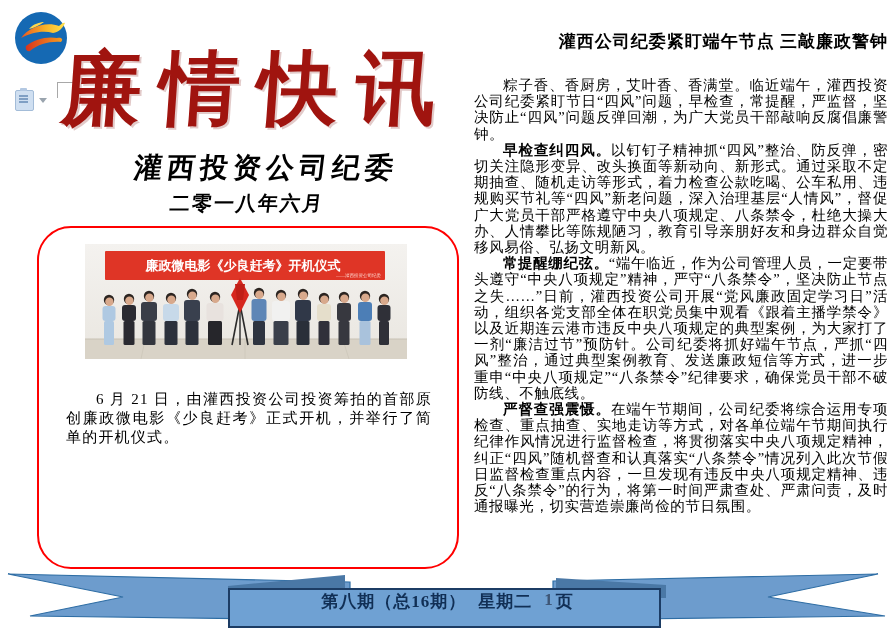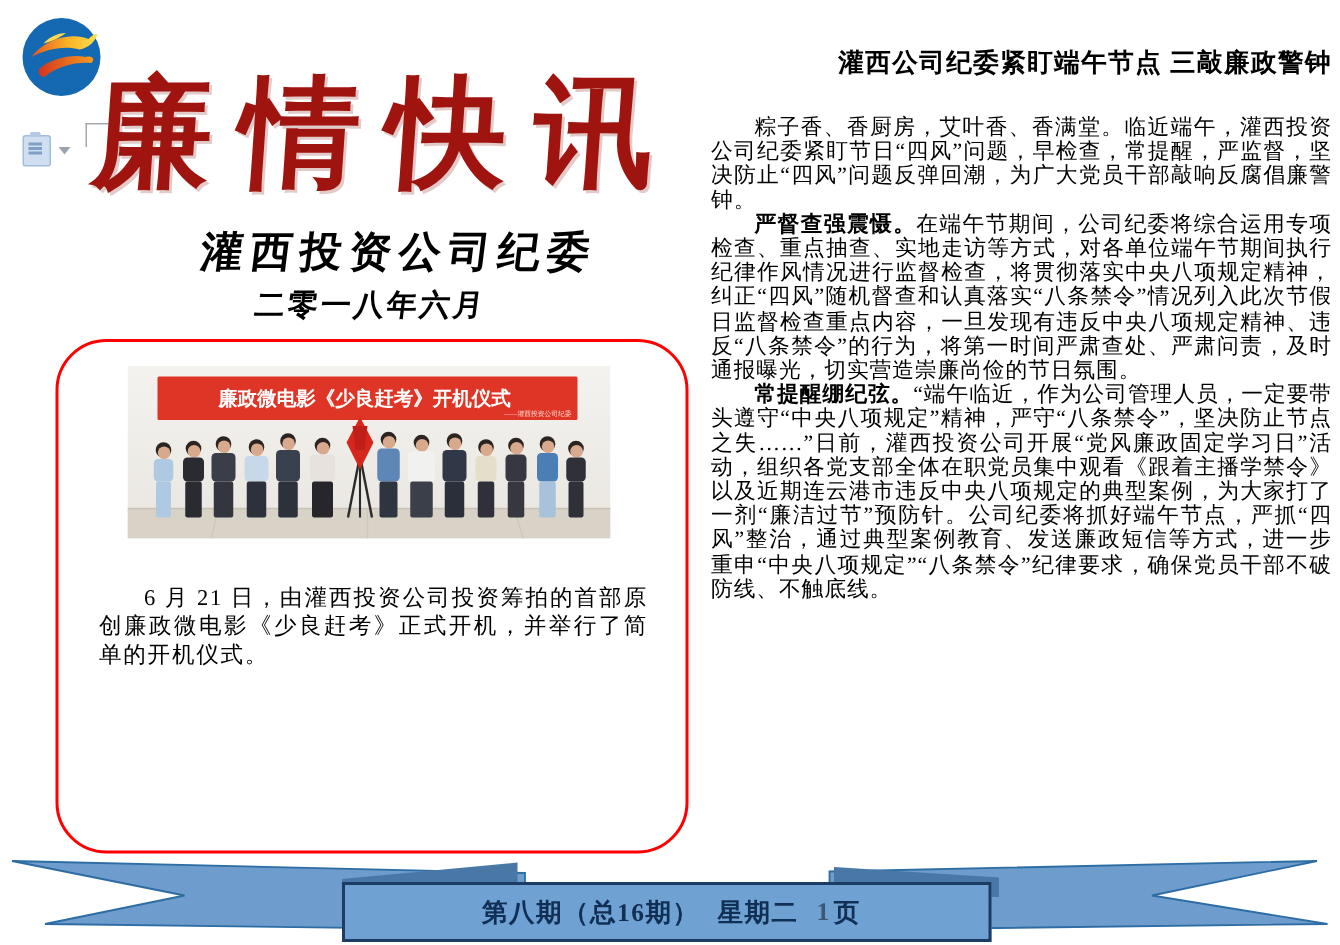--- a/index.html
+++ b/index.html
@@ -41,21 +41,21 @@
   .right-col{position:absolute;left:474px;top:30px;width:414px;}
   .right-col h2{margin:0 0 24px 0;text-align:right;font-size:17px;font-weight:700;
             letter-spacing:1px;white-space:nowrap;}
   .right-col p{margin:0;font-size:14.5px;line-height:16.2px;letter-spacing:0.6px;
             text-align:justify;text-indent:2em;}
   .right-col p b{font-weight:700;}
 
   
   .ribbon-svg{position:absolute;left:0;top:556px;width:893px;height:74px;display:block;}
   .ribbon-box{position:absolute;left:228px;top:588px;width:429px;height:36px;
-            background:#6fa1d3;border:2px solid #1c3c64;display:flex;align-items:center;
+            background:#6fa1d3;border:2px solid #1c3c64;display:flex;
             justify-content:center;font-weight:700;font-size:17px;color:#112f55;
             letter-spacing:1px;white-space:nowrap;}
   .ribbon-box span{margin:0 6px;}
   .ribbon-box .pagenum{margin:0 2px 0 6px;color:#3e5676;}
   .ribbon-box .pageunit{margin:0;}
 </style>
 </head>
 <body>
 
 <div class="page">
@@ -169,22 +169,23 @@
       </g>
     </svg>
     <div class="box-text">
       <p>6 月 21 日，由灌西投资公司投资筹拍的首部原创廉政微电影《少良赶考》正式开机，并举行了简单的开机仪式。</p>
     </div>
   </div>
 
   <div class="right-col">
     <h2>灌西公司纪委紧盯端午节点 三敲廉政警钟</h2>
     <p><b></b><span>粽子香、香厨房，艾叶香、香满堂。临近端午，灌西投资公司纪委紧盯节日“四风”问题，早检查，常提醒，严监督，坚决防止“四风”问题反弹回潮，为广大党员干部敲响反腐倡廉警钟。</span></p>
+    <p><b>早检查纠四风。</b><span>以钉钉子精神抓“四风”整治、防反弹，密切关注隐形变异、改头换面等新动向、新形式。通过采取不定期抽查、随机走访等形式，着力检查公款吃喝、公车私用、违规购买节礼等“四风”新老问题，深入治理基层“人情风”，督促广大党员干部严格遵守中央八项规定、八条禁令，杜绝大操大办、人情攀比等陈规陋习，教育引导亲朋好友和身边群众自觉移风易俗、弘扬文明新风。</span></p>
+    <p><b>常提醒绷纪弦。</b><span>“端午临近，作为公司管理人员，一定要带头遵守“中央八项规定”精神，严守“八条禁令”，坚决防止节点之失……”日前，灌西投资公司开展“党风廉政固定学习日”活动，组织各党支部全体在职党员集中观看《跟着主播学禁令》以及近期连云港市违反中央八项规定的典型案例，为大家打了一剂“廉洁过节”预防针。公司纪委将抓好端午节点，严抓“四风”整治，通过典型案例教育、发送廉政短信等方式，进一步重申“中央八项规定”“八条禁令”纪律要求，确保党员干部不破防线、不触底线。</span></p>
     <p><b>严督查强震慑。</b><span>在端午节期间，公司纪委将综合运用专项检查、重点抽查、实地走访等方式，对各单位端午节期间执行纪律作风情况进行监督检查，将贯彻落实中央八项规定精神，纠正“四风”随机督查和认真落实“八条禁令”情况列入此次节假日监督检查重点内容，一旦发现有违反中央八项规定精神、违反“八条禁令”的行为，将第一时间严肃查处、严肃问责，及时通报曝光，切实营造崇廉尚俭的节日氛围。</span></p>
-    <p><b>常提醒绷纪弦。</b><span>“端午临近，作为公司管理人员，一定要带头遵守“中央八项规定”精神，严守“八条禁令”，坚决防止节点之失……”日前，灌西投资公司开展“党风廉政固定学习日”活动，组织各党支部全体在职党员集中观看《跟着主播学禁令》以及近期连云港市违反中央八项规定的典型案例，为大家打了一剂“廉洁过节”预防针。公司纪委将抓好端午节点，严抓“四风”整治，通过典型案例教育、发送廉政短信等方式，进一步重申“中央八项规定”“八条禁令”纪律要求，确保党员干部不破防线、不触底线。</span></p>
   </div>
 
   <svg class="ribbon-svg" viewBox="0 556 893 74">
     <polygon points="350,582 8,574 123,597 30,616 350,620" fill="#6d9ccd" stroke="#2e6da4" stroke-width="1.2"></polygon>
     <polygon points="553,581 878,574 768,597 885,616 553,620" fill="#6d9ccd" stroke="#2e6da4" stroke-width="1.2"></polygon>
     <polygon points="228,598 228,586 345,575 345,598" fill="#4a78a6"></polygon>
     <polygon points="556,598 556,578 666,585 666,598" fill="#4a78a6"></polygon>
   </svg>
   <div class="ribbon-box">
     <span>第八期（总16期）</span>

